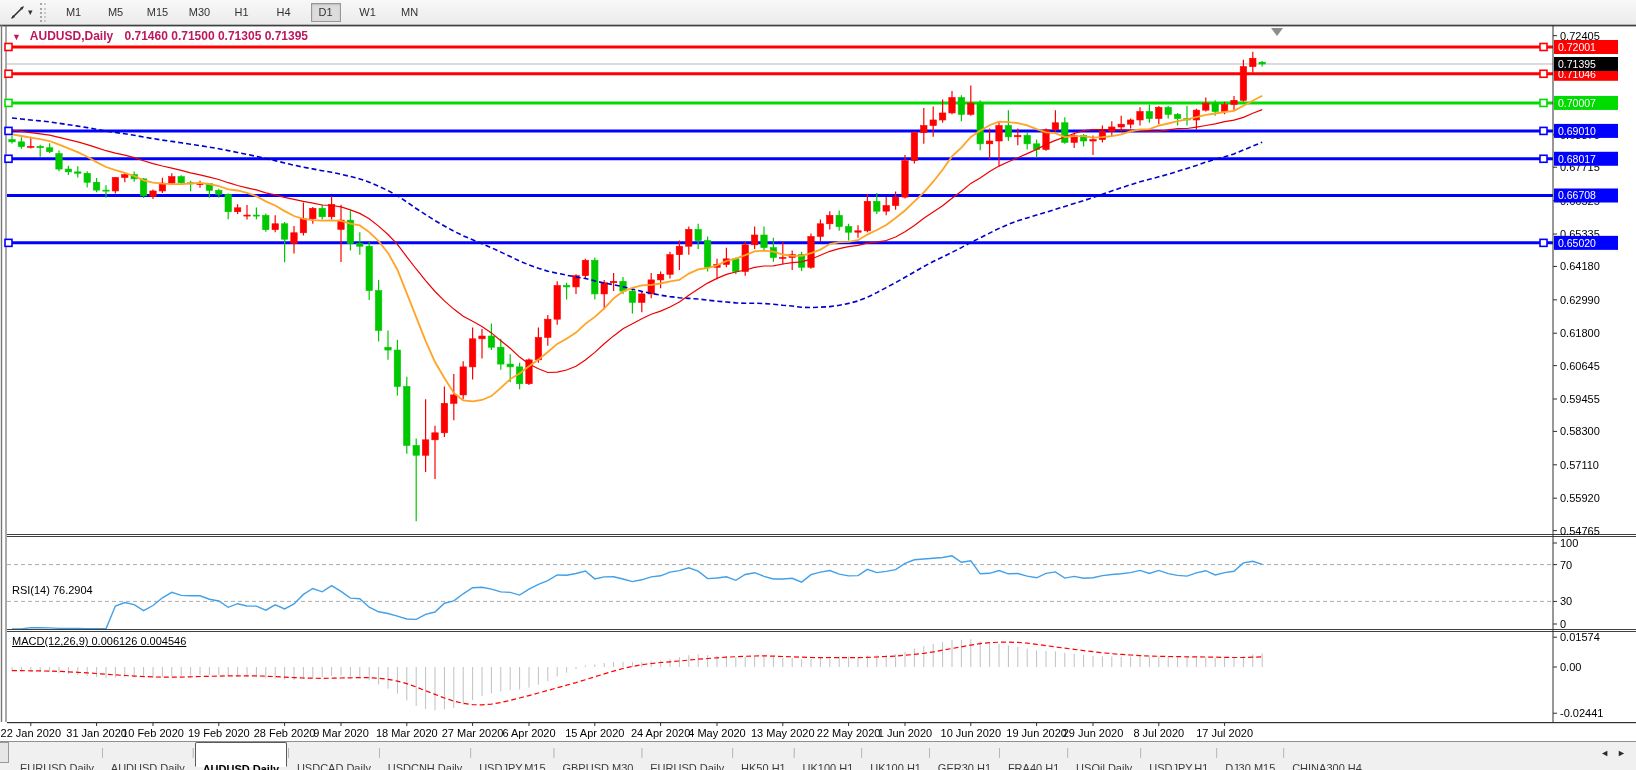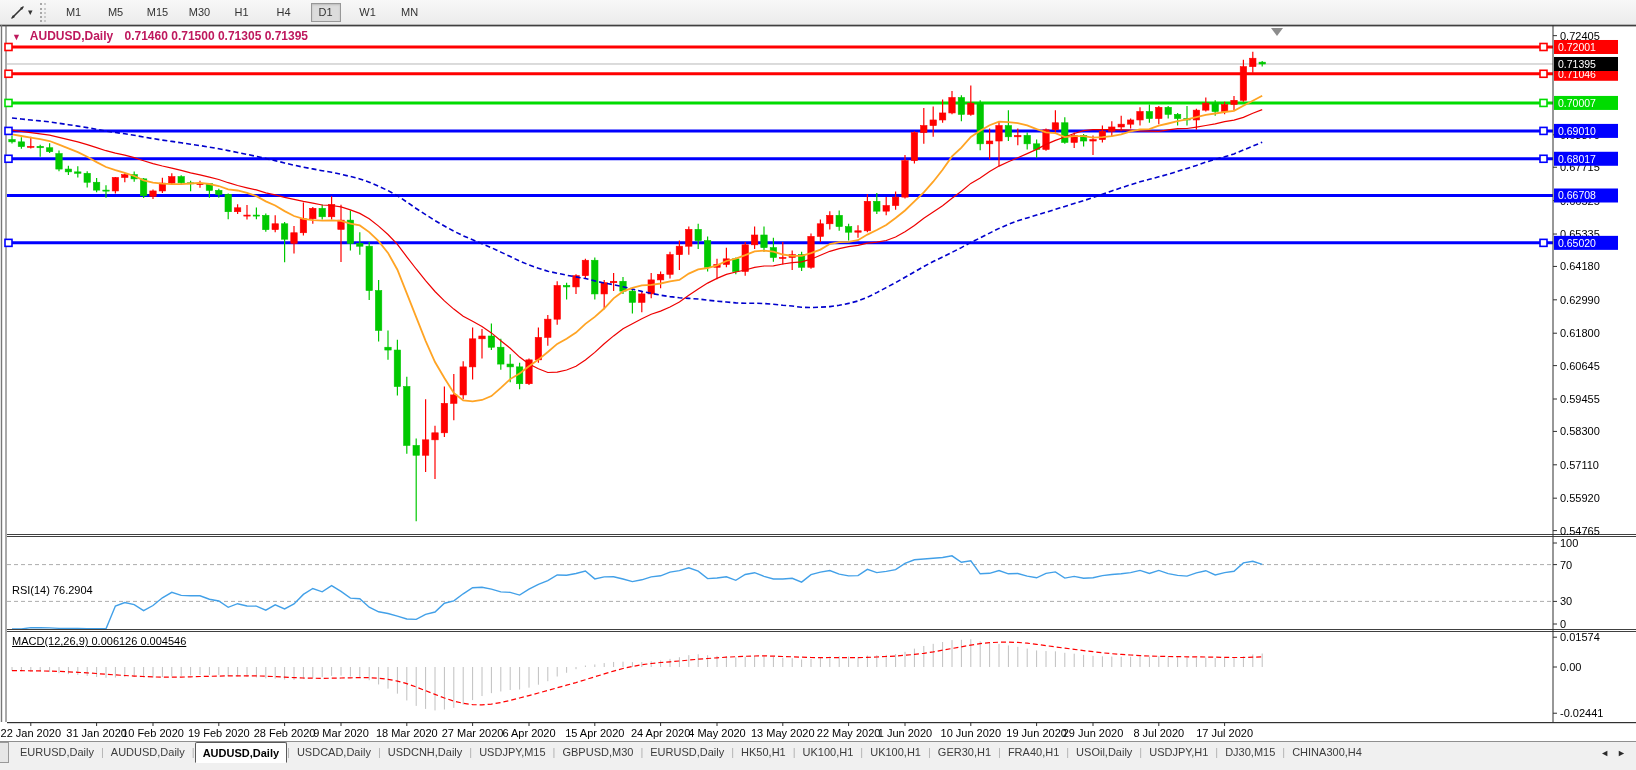--- a/index.html
+++ b/index.html
@@ -28,21 +28,21 @@
   #rsi-label { left:12px; top:540px;margin-top:44px; }
   #macd-label { left:12px; top:635px;text-decoration:underline; }
 
   svg text { font-family:"Liberation Sans", sans-serif; }
 
   
   .tabbar { position:absolute; left:0; top:741px; width:1636px; height:29px;
     background:#f0f0f0; border-top:1px solid #8f8f8f; display:flex; align-items:flex-start; overflow:hidden; }
   .tabstub { width:9px; height:21px; border:1px solid #999; border-left:none; background:#e6e6e6; margin-right:4px; }
   #tabs { display:flex; align-items:flex-start; white-space:nowrap; }
-  .tab { font-size:11px; color:#3c3c3c; padding:4px 7px 3px 7px; height:21px; cursor:pointer; }
+  .tab { font-size:11px; color:#3c3c3c; padding:20px 7px 3px 7px; height:21px; cursor:pointer; }
   .tab.active { background:#fff; border:1px solid #5a5a5a; border-bottom:1px solid #fff;
     font-weight:bold; color:#000; margin-top:0px; border-radius:2px 2px 0 0; }
   .tabsep { color:#b0b0b0; font-size:11px; padding-top:4px; }
   .tab-arrows { margin-left:auto; display:flex; gap:8px; padding:6px 10px 0 0; }
   .tab-arrow { font-size:9px; color:#2b2b2b; cursor:pointer; line-height:10px; }
 </style>
 </head>
 <body>
 
 <div id="app">

